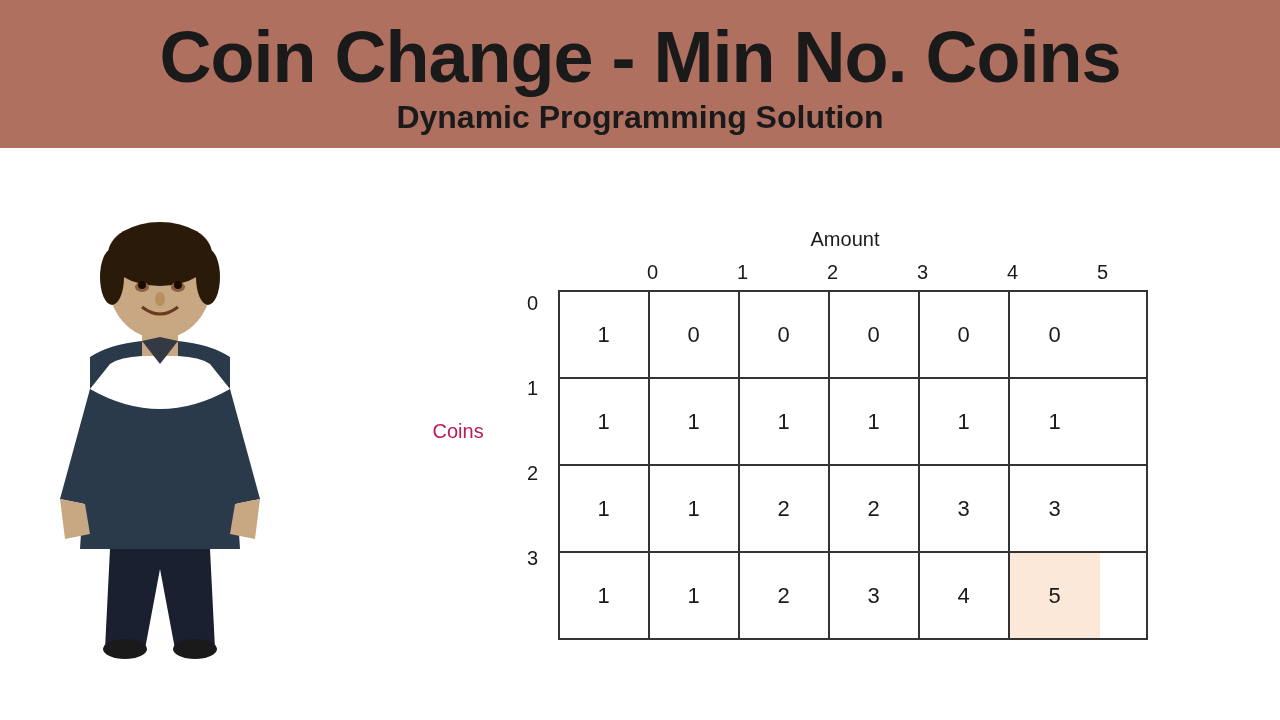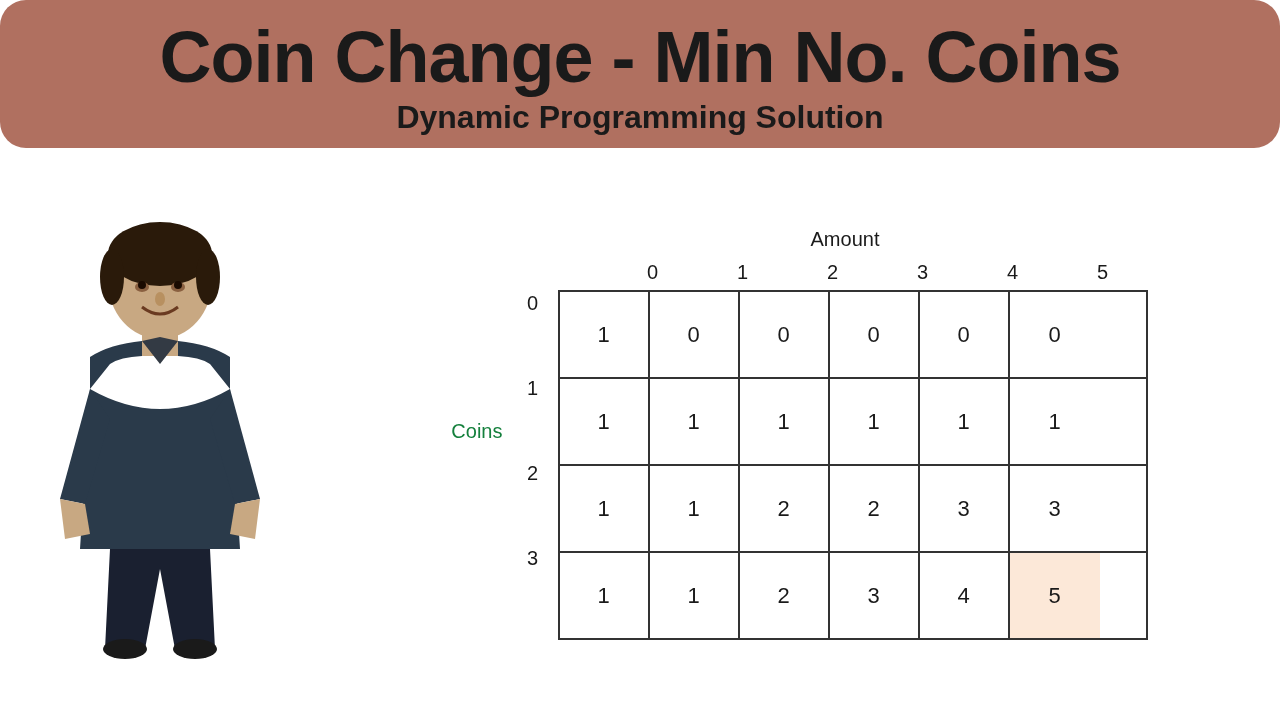--- a/index.html
+++ b/index.html
@@ -17,21 +17,20 @@
       display: flex;
       flex-direction: column;
     }
 
     .header {
       background-color: #b07060;
       padding: 18px 40px 12px 40px;
       display: flex;
       flex-direction: column;
       align-items: center;
-      border-radius: 26px;
     }
 
     .header-title {
       font-size: 72px;
       font-weight: 900;
       color: #1a1a1a;
       letter-spacing: -1px;
       line-height: 1.1;
       font-family: Arial Black, Arial, sans-serif;
     }
@@ -209,21 +208,21 @@
       <ellipse cx="165" cy="440" rx="22" ry="10" fill="#1a1a1a"></ellipse>
     </svg>
   </div>
 
   <div class="table-section">
     <div class="amount-label">Amount</div>
 
     <div class="table-wrapper">
 
       <div style="display:flex; flex-direction:row; align-items:center; position:relative;">
-        <div style="font-size:20px; font-weight:500; color:#15803d; width:70px; text-align:right; margin-right:5px;">Coins</div>
+        <div style="font-size:20px; font-weight:500; color:#be185d; width:70px; text-align:left; margin-right:5px;">Coins</div>
         <div class="row-headers">
           <div class="row-header">0</div>
           <div class="row-header">1</div>
           <div class="row-header">2</div>
           <div class="row-header">3</div>
         </div>
       </div>
 
       <div>
         <div class="col-headers">

